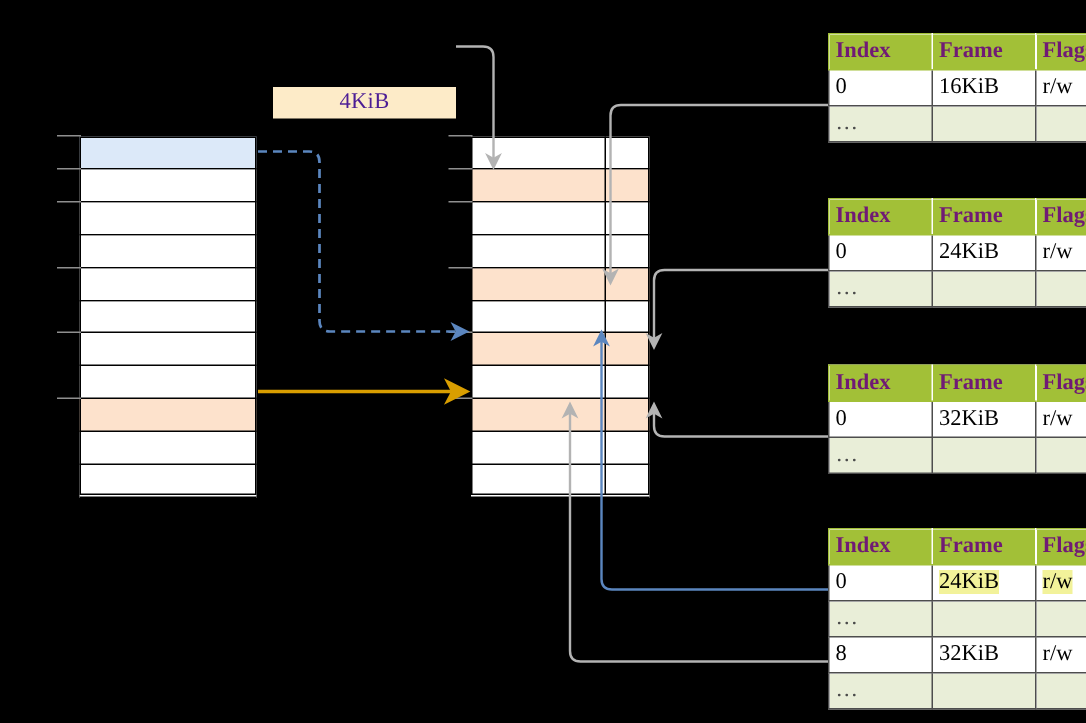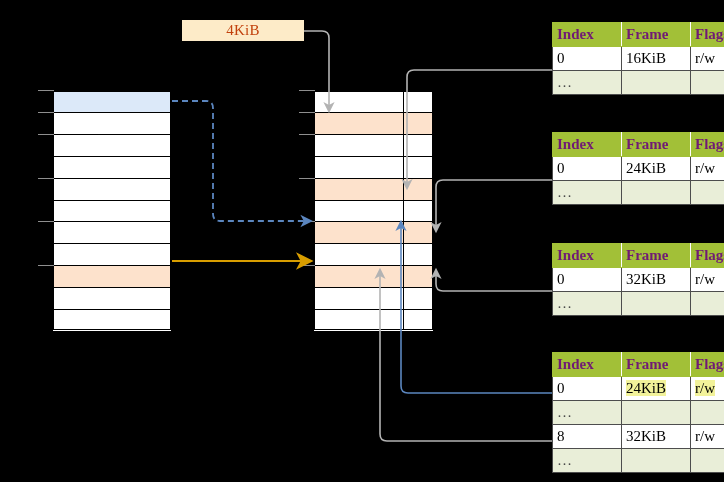--- a/index.html
+++ b/index.html
@@ -13,23 +13,23 @@
   .memrow:last-child{border-bottom:none;}
   .memrow.blue{background:#dce9f9;}
   .memrow.peach{background:#fde2cc;}
   .memcol .vsplit{position:absolute;top:0;bottom:0;width:1px;background:#000;}
   .memcol .outline{position:absolute;inset:0;border:1px solid #000;pointer-events:none;box-sizing:border-box;}
 
   
   .tick{position:absolute;height:1px;background:#8f8f8f;}
 
   
-  .kib-label{position:absolute;background:#fdebc8;color:#c2410c;
+  .kib-label{position:absolute;background:#fdebc8;color:#4c1d95;
      display:flex;align-items:center;justify-content:center;
-     font-size:15px;letter-spacing:.2px;}
+     font-size:15px;letter-spacing:.2px;margin-top:38px;}
 
   
   .ptable{position:absolute;border:1px solid #a2c037;border-collapse:collapse;
           table-layout:fixed;background:#fff;}
   .ptable td,.ptable th{border:1px solid #4d4d4d;padding:1px 4px;
           font-size:15px;line-height:19px;height:21px;vertical-align:middle;
           overflow:hidden;white-space:nowrap;}
   .ptable th{background:#a2c037;color:#701a75;font-weight:bold;
           border-color:#a2c037;border-right-color:#ffffff;text-align:left;}
   .ptable th:last-child{border-right-color:#a2c037;}

